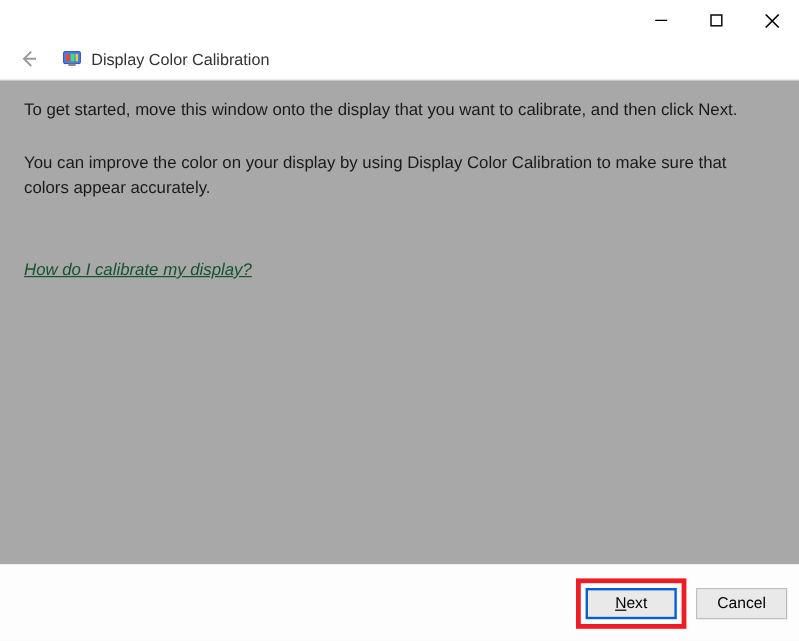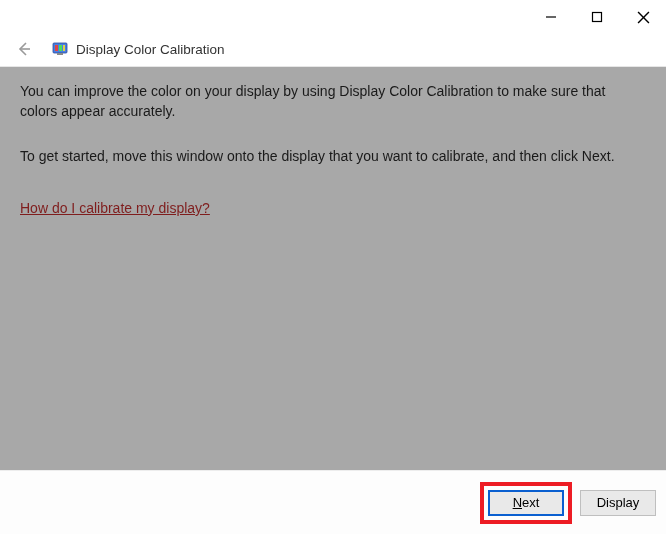--- a/index.html
+++ b/index.html
@@ -63,24 +63,25 @@
   }
   .content {
     flex: 1;
     background: #a8a8a8;
     padding: 14px 20px 10px 20px;
     color: #1a1a1a;
     line-height: 1.45;
   }
   .para { margin-bottom: 24px; }
   .link {
-    color: #7f1d1d;
+    color: #14532d;
     text-decoration: underline;
     display: inline-block;
-    margin-top: 8px;
+    margin-top: 24px;
+    font-style: italic;
   }
   .footer {
     height: 64px;
     border-top: 1px solid #ededed;
     background: #fdfdfd;
     display: flex;
     justify-content: flex-end;
     align-items: center;
     padding-right: 10px;
     gap: 8px;
@@ -144,28 +145,28 @@
         <rect x="7" y="4" width="3" height="6" fill="#46e060"></rect>
         <rect x="11" y="4" width="2" height="6" fill="#e0d246"></rect>
         <rect x="5" y="12" width="6" height="2" fill="#8a8a8a"></rect>
       </svg>
     </div>
     <div class="app-title">Display Color Calibration</div>
   </div>
 
 
   <div class="content">
+    <div class="para">To get started, move this window onto the display that you want to calibrate, and then click Next.</div>
     <div class="para">You can improve the color on your display by using Display Color Calibration to make sure that colors appear accurately.</div>
-    <div class="para">To get started, move this window onto the display that you want to calibrate, and then click Next.</div>
     <a class="link" href="#">How do I calibrate my display?</a>
   </div>
 
   <div class="footer">
     <span class="highlight-box">
       <button class="btn btn-default">
           <span class="mnemonic">N</span>
           <span>ext</span>
         </button>
     </span>
-    <button class="btn">Display</button>
+    <button class="btn">Cancel</button>
   </div>
 
 </div>
 
 </body></html>

